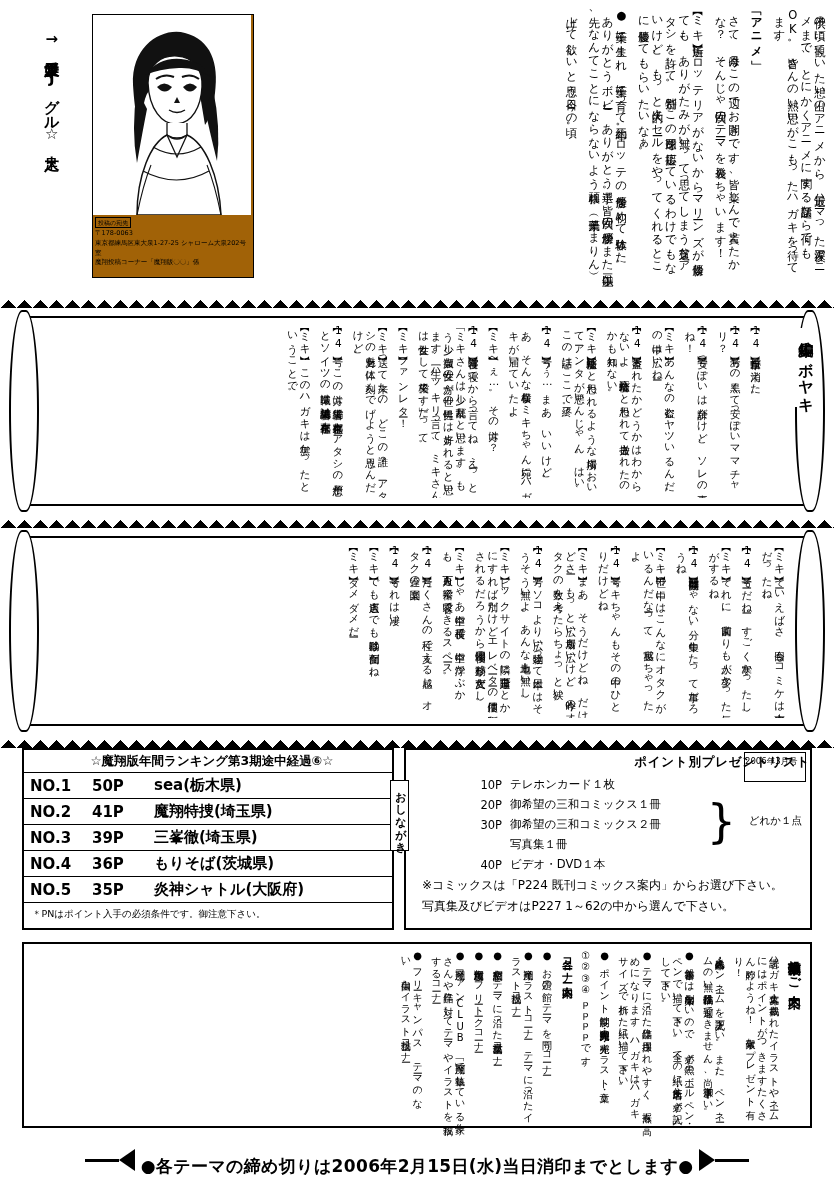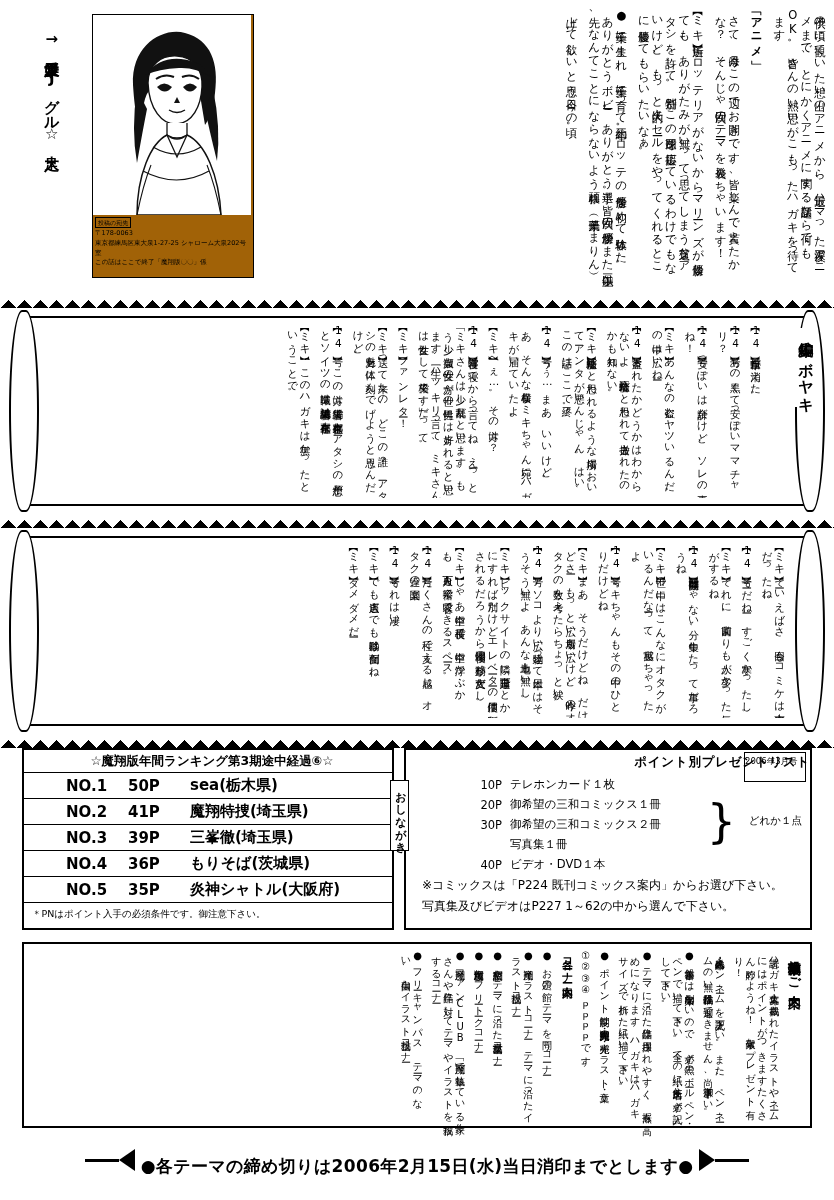--- a/index.html
+++ b/index.html
@@ -109,21 +109,21 @@
   }
   .rank-head{
     height:22px;border-bottom:1px solid #000;
     font-size:12.5px;font-weight:bold;text-align:center;line-height:22px;padding-left:8px;
   }
   .rank-row{
     height:26px;border-bottom:1px solid #000;
     display:flex;align-items:center;font-size:15px;font-weight:bold;
     padding-left:6px;box-sizing:border-box;
   }
-  .rank-row .no{width:62px;margin-left:36px;}
+  .rank-row .no{width:62px;}
   .rank-row .pt{width:62px;}
   .rank-note{
     font-size:9.5px;padding:5px 4px 0 8px;
   }
 
   
   .present{
     position:absolute;left:404px;top:748px;width:408px;height:182px;
     border:2px solid #000;box-sizing:border-box;
   }
@@ -222,21 +222,21 @@
           <path d="M128 200 q-6 -30 -14 -50" fill="none" stroke="#111" stroke-width="1.1"></path>
 
           <path d="M44 74 q-6 40 0 74 q6 -34 10 -54 Z" fill="#111"></path>
           <path d="M120 74 q8 38 4 72 q-8 -32 -12 -52 Z" fill="#111"></path>
         </svg>
       </div>
       <div class="addr">
         <span class="lbl">投稿の宛先</span><br>
         <span>〒178-0063</span><br>
         <span>東京都練馬区東大泉1‐27‐25 シャローム大泉202号室</span><br>
-        <span>この話はここで終了「魔翔版〇〇」係</span>
+        <span>魔翔投稿コーナー「魔翔版〇〇」係</span>
       </div>
     </div>
 
     <div class="top-cols">
       <div class="top-col">
           <div class="vt">上げて欲しいと思う今日この頃。</div>
         </div>
       <div class="top-col">
           <div class="vt">●千葉に生まれ、千葉に育って約三〇年。ロッテの優勝を初めて体験した。ありがとうボビー。ありがとう選手。皆、次回の優勝がまた三〇年以上先、なんてことにならないよう頑張れ。（千葉県／まりん）</div>
         </div>

